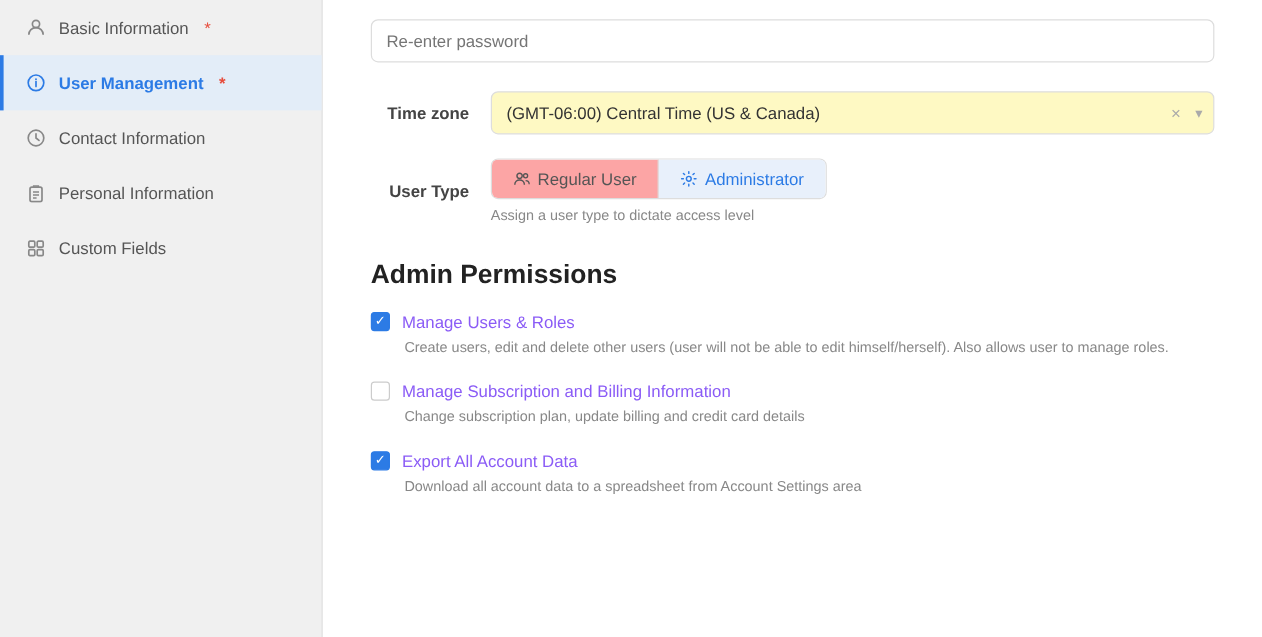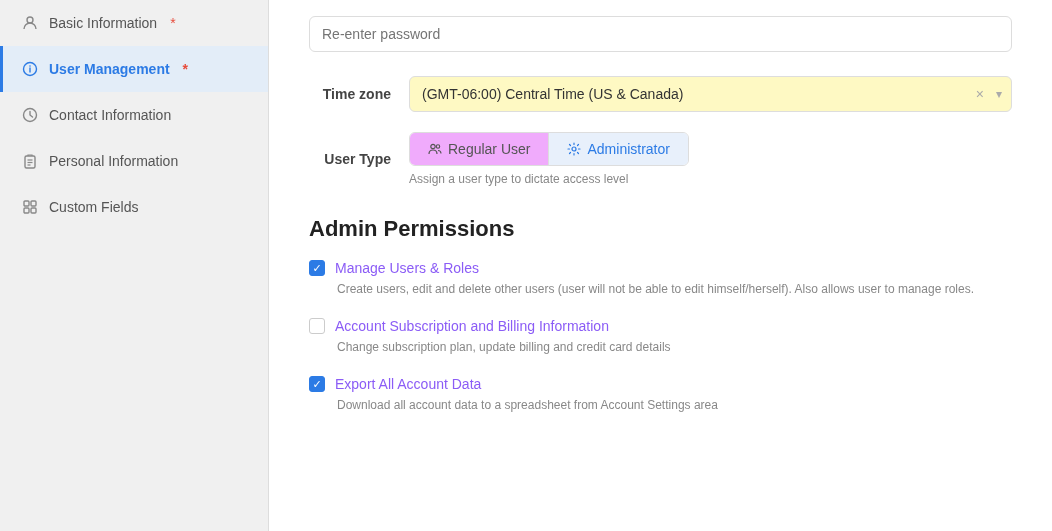--- a/index.html
+++ b/index.html
@@ -141,21 +141,21 @@
       border: 1px solid #ddd;
       border-radius: 6px;
       overflow: hidden;
       width: fit-content;
     }
     .user-type-btn {
       padding: 8px 18px;
       font-size: 14px;
       cursor: pointer;
       border: none;
-      background: #f0abfc;
+      background: #fca5a5;
       color: #555;
       display: flex;
       align-items: center;
       gap: 6px;
     }
     .user-type-btn:first-child {
       border-right: 1px solid #ddd;
     }
     .user-type-btn.active {
       background: #e8f0fb;
@@ -333,21 +333,21 @@
     <div class="permission-header">
       <div class="checkbox-custom checked"></div>
       <span class="permission-label">Manage Users &amp; Roles</span>
     </div>
     <div class="permission-desc">Create users, edit and delete other users (user will not be able to edit himself/herself). Also allows user to manage roles.</div>
   </div>
 
   <div class="permission-item">
     <div class="permission-header">
       <div class="checkbox-custom"></div>
-      <span class="permission-label">Account Subscription and Billing Information</span>
+      <span class="permission-label">Manage Subscription and Billing Information</span>
     </div>
     <div class="permission-desc">Change subscription plan, update billing and credit card details</div>
   </div>
 
   <div class="permission-item">
     <div class="permission-header">
       <div class="checkbox-custom checked"></div>
       <span class="permission-label">Export All Account Data</span>
     </div>
     <div class="permission-desc">Download all account data to a spreadsheet from Account Settings area</div>

